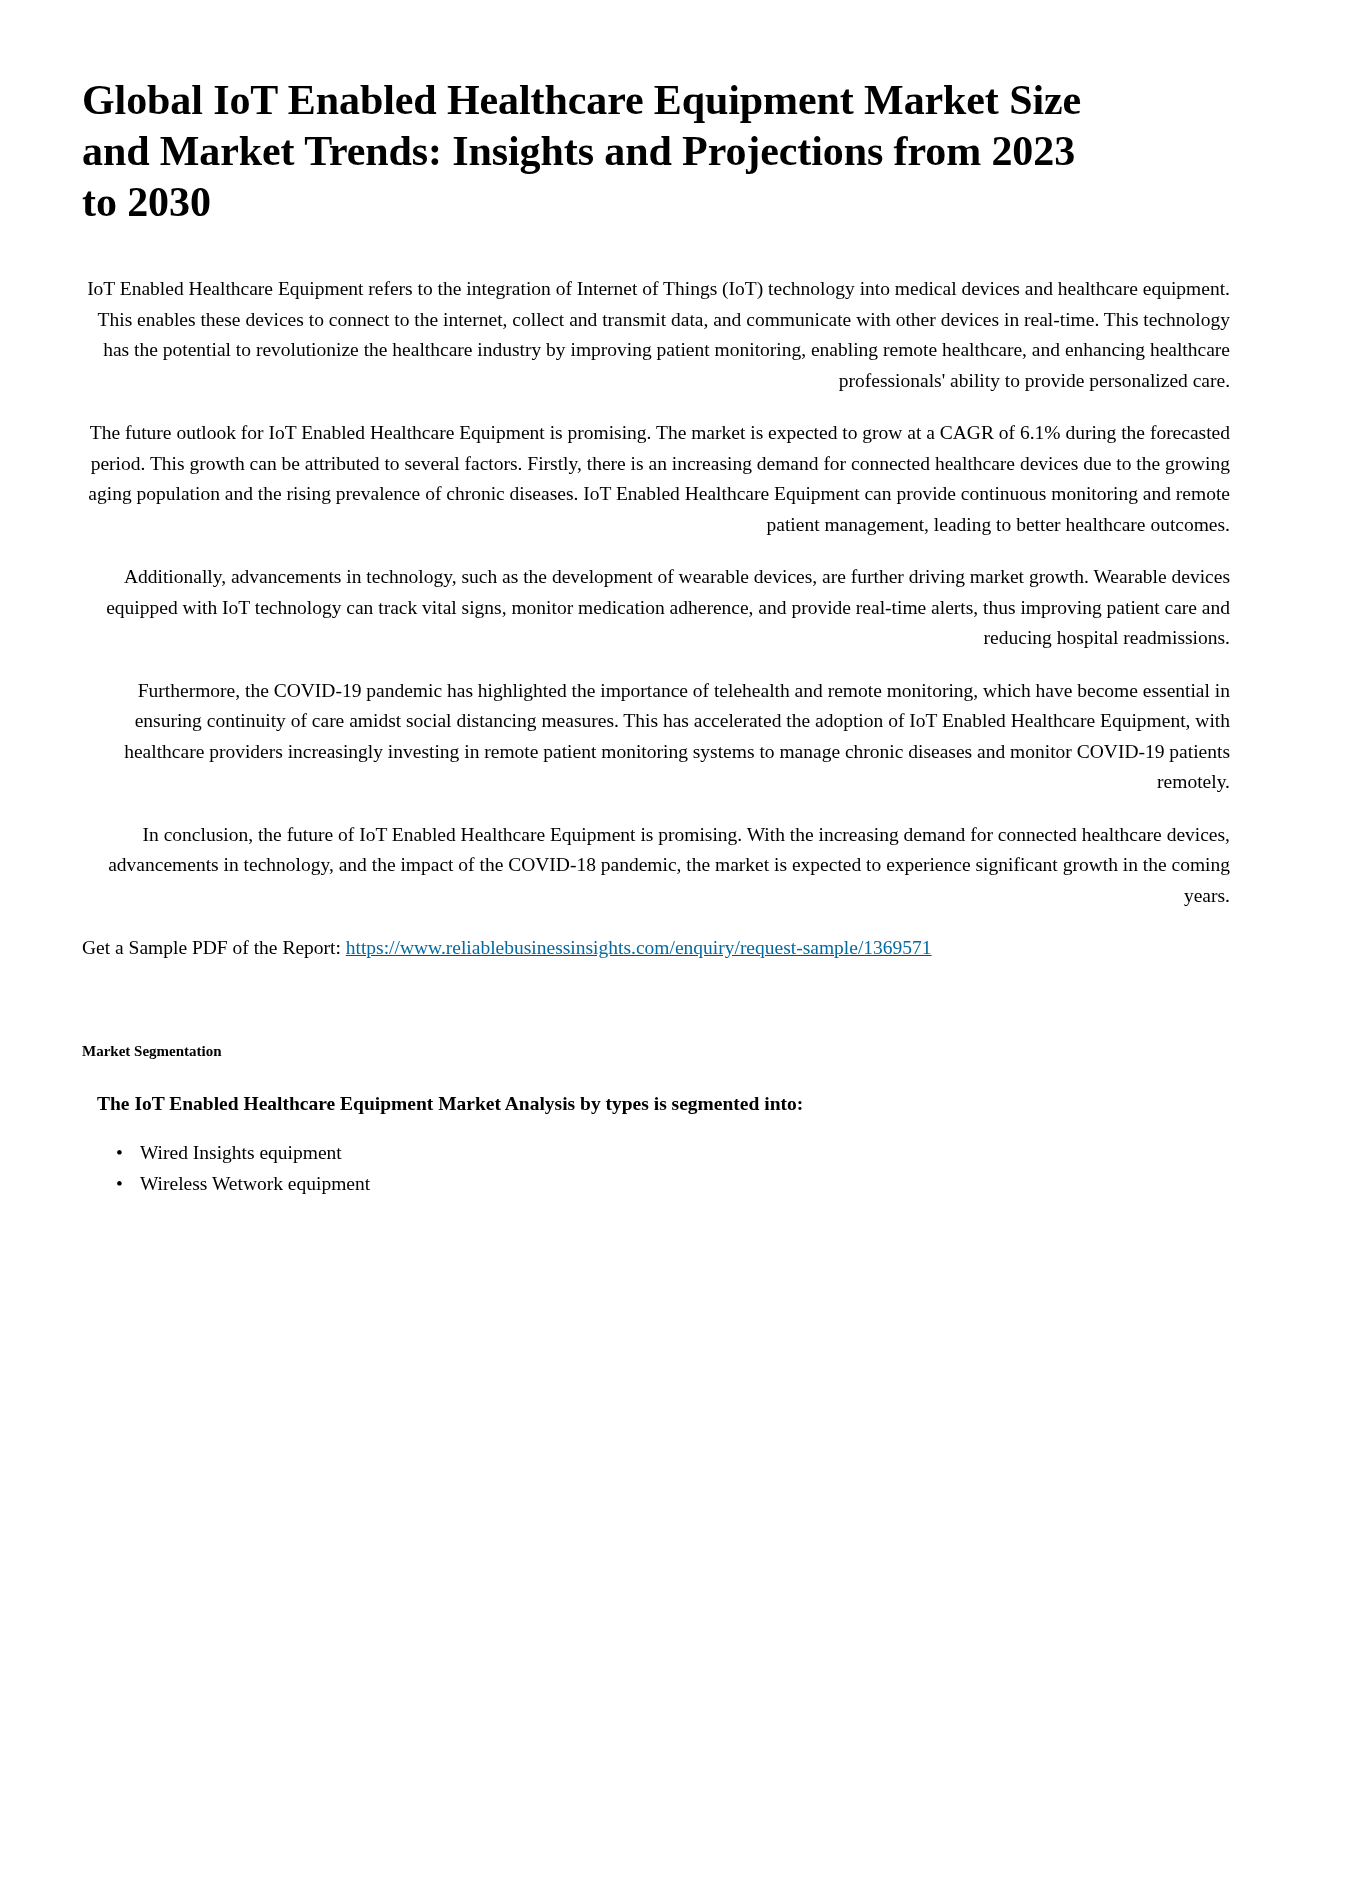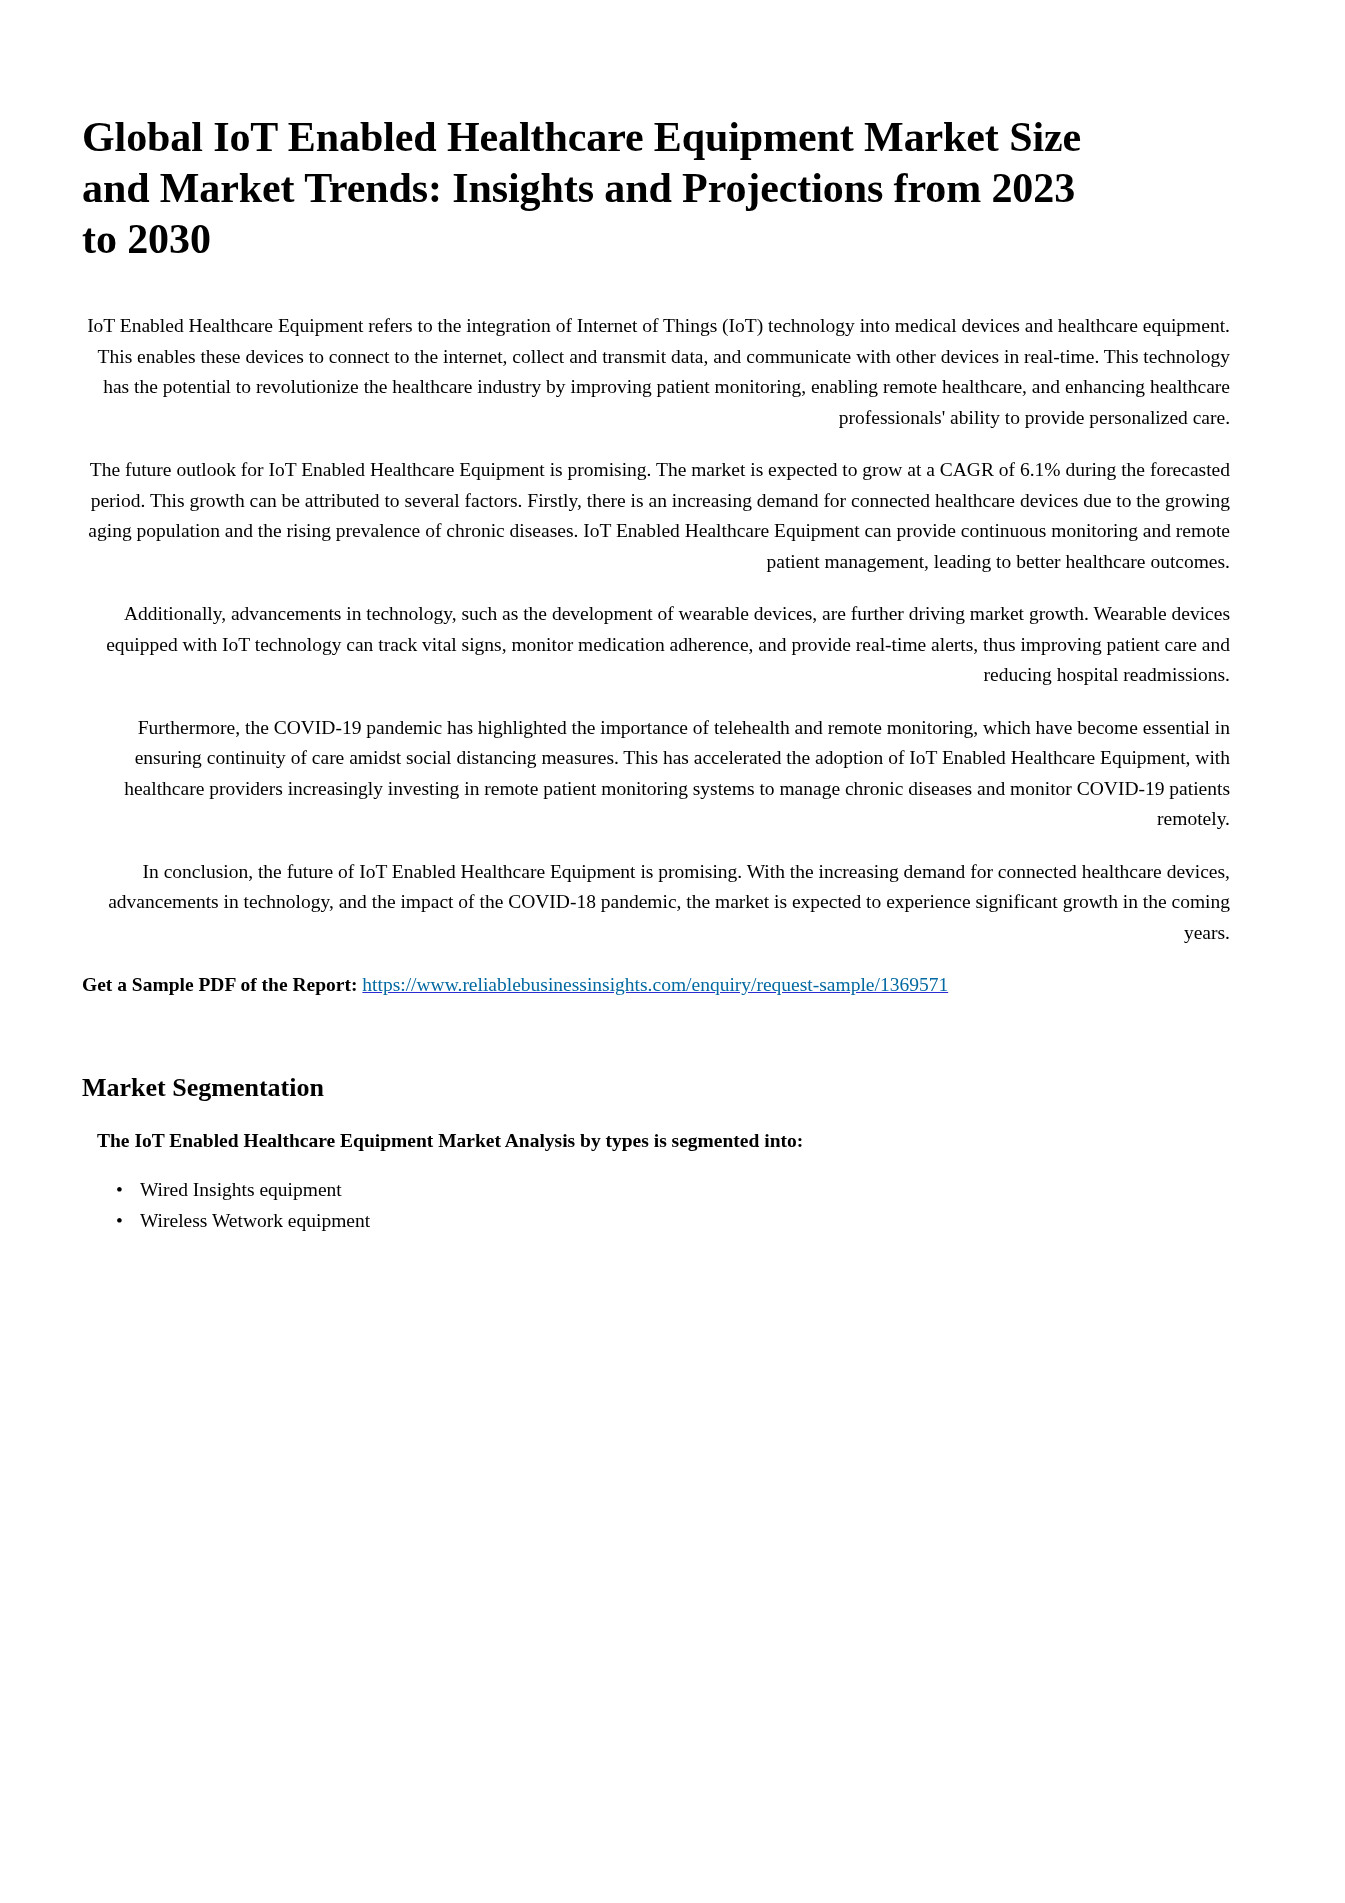--- a/index.html
+++ b/index.html
@@ -11,21 +11,21 @@
     width: 1345px;
     height: 1903px;
     font-family: "Liberation Serif", "DejaVu Serif", serif;
     color: #000000;
     -webkit-font-smoothing: antialiased;
   }
   .page {
     box-sizing: border-box;
     width: 1345px;
     min-height: 1903px;
-    padding: 112px 115px 60px 82px;
+    padding: 75px 115px 60px 82px;
     background: #ffffff;
     position: relative;
   }
   .doc-title {
     font-size: 42px;
     line-height: 51px;
     font-weight: bold;
     letter-spacing: -0.1px;
     margin: 0 0 46px 0;
     max-width: 1000px;
@@ -42,33 +42,33 @@
     margin: 0 0 22px 0;
     text-align: right;
   }
   .body-text:last-child { margin-bottom: 0; }
   .link-para {
     font-size: 19.5px;
     line-height: 30.5px;
     margin: 0;
   }
   .link-lead {
-    font-weight: bold;
+    font-weight: normal;
   }
   .doc-link {
     color: #0369a1;
     text-decoration: underline;
     text-decoration-color: #2b2bd4;
     word-break: break-word;
   }
   .gap-block {
     height: 74px;
   }
   .seg-heading {
-    font-size: 26px;
+    font-size: 15px;
     line-height: 26px;
     font-weight: bold;
     margin: 0 0 27px 0;
   }
   .seg-sub {
     font-size: 19.5px;
     line-height: 26px;
     font-weight: bold;
     margin: 0 0 20px 15px;
   }

